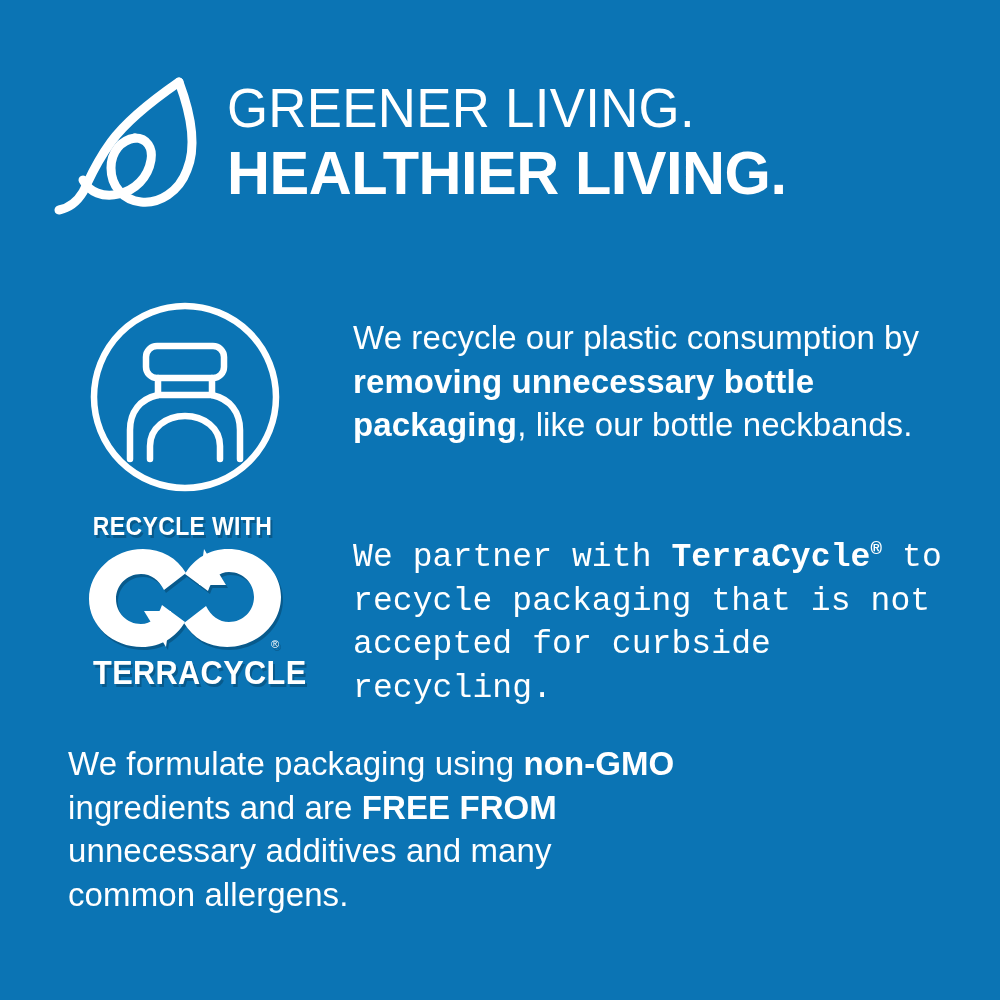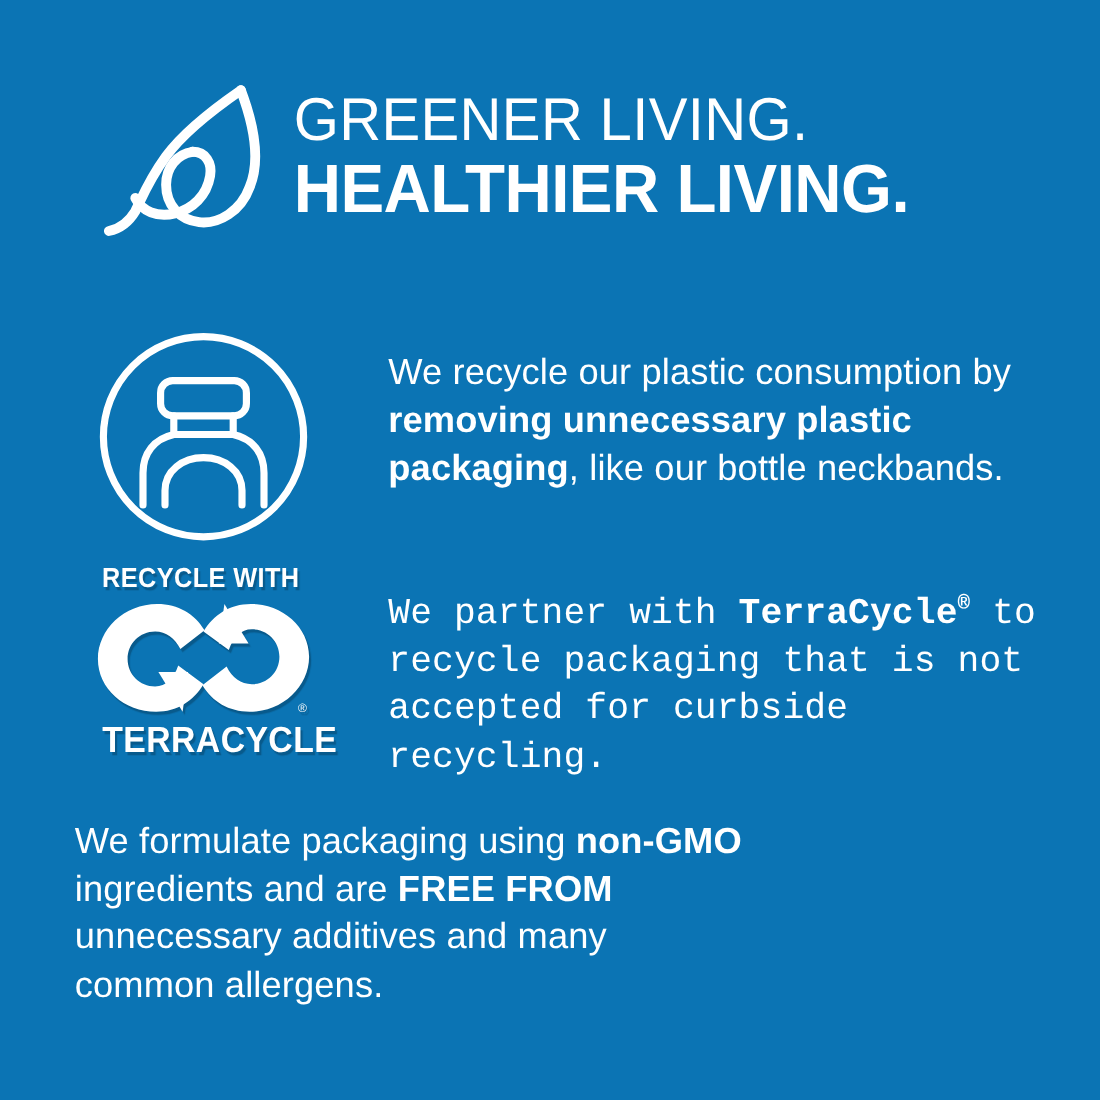--- a/index.html
+++ b/index.html
@@ -25,21 +25,21 @@
   
   .header {
     position: absolute;
     left: 0;
     top: 62px;
     width: 912px;
     height: 160px;
     display: flex;
     align-items: center;
     justify-content: flex-start;
-    padding-left: 89px;
+    padding-left: 49px;
     box-sizing: border-box;
   }
   .leaf-mark {
     width: 164px;
     height: 152px;
     flex: 0 0 auto;
     margin-right: 14px;
     margin-top: 4px;
   }
   .leaf-mark svg { display: block; width: 100%; height: 100%; }
@@ -215,21 +215,21 @@
 
         <path d="M62 159
                  L62 146
                  C 62 128, 78 116, 97 116
                  C 116 116, 132 128, 132 146
                  L132 159"></path>
       </svg>
     </div>
 
     <div class="feature-copy">
-      <span>We recycle our plastic consumption by </span><b>removing unnecessary plastic packaging</b><span>, like our bottle neckbands.</span>
+      <span>We recycle our plastic consumption by </span><b>removing unnecessary bottle packaging</b><span>, like our bottle neckbands.</span>
     </div>
 
   </div>
 
   <div class="feature" id="feature-2">
 
     <div class="feature-icon">
       <div class="tc-logo">
 
         <div class="tc-top">RECYCLE WITH</div>

